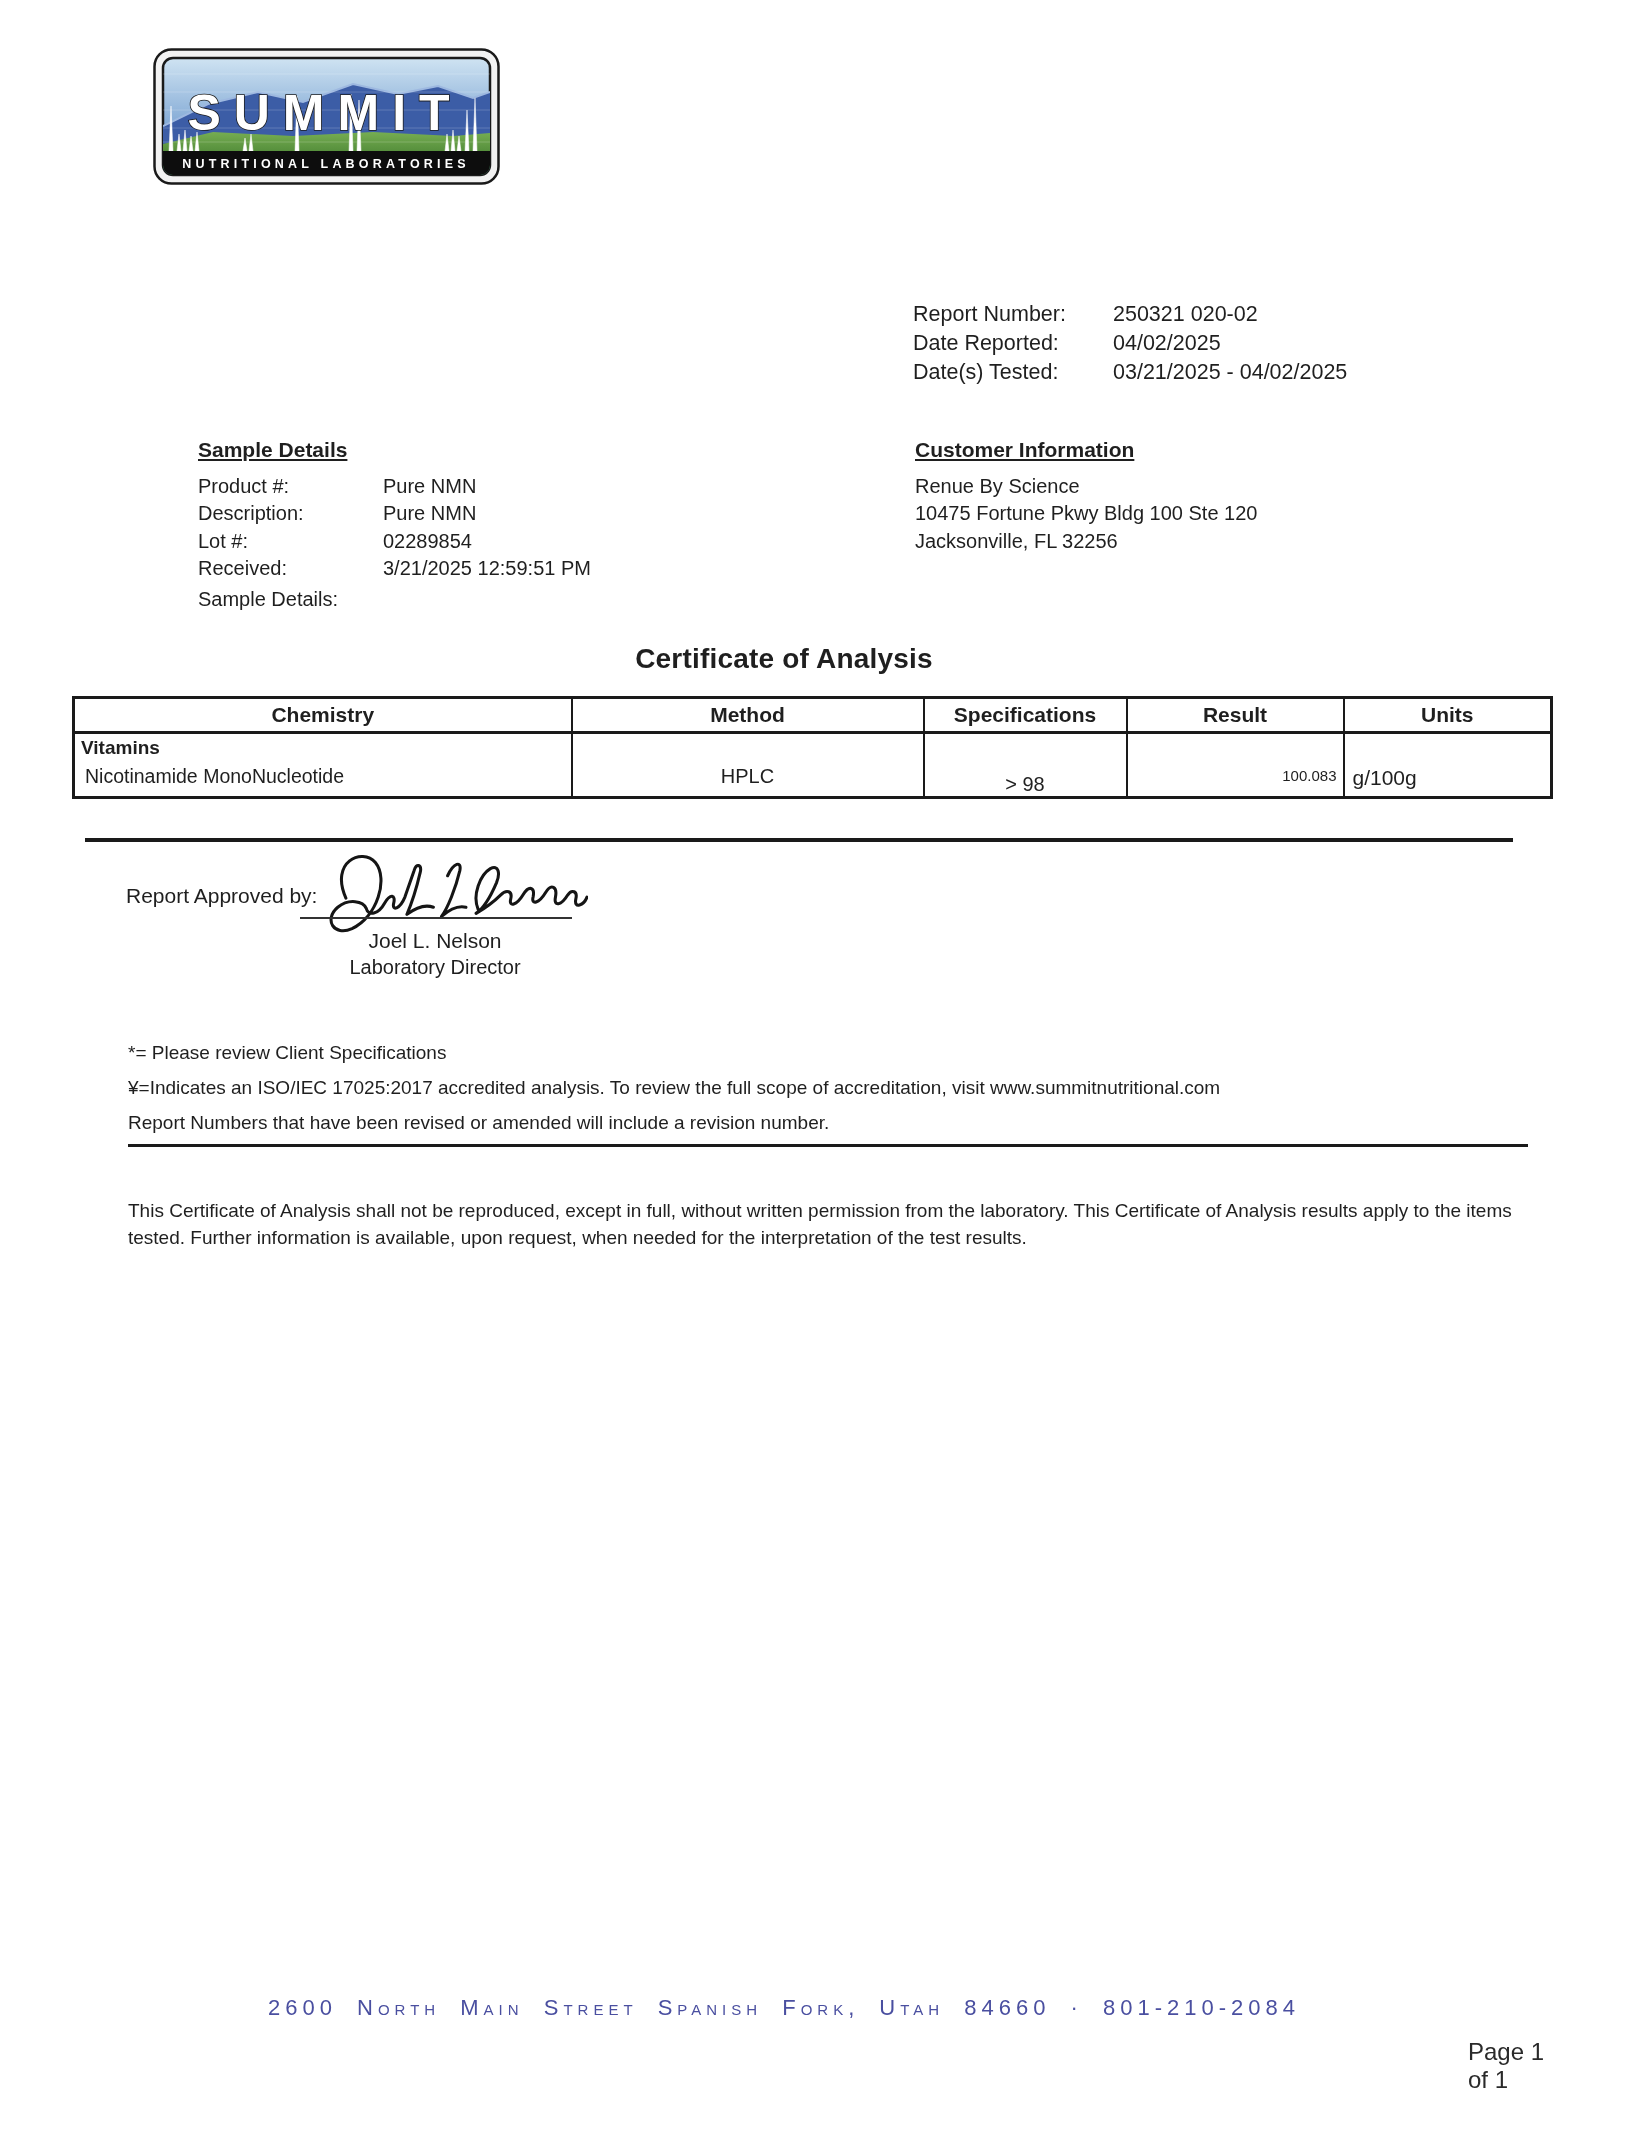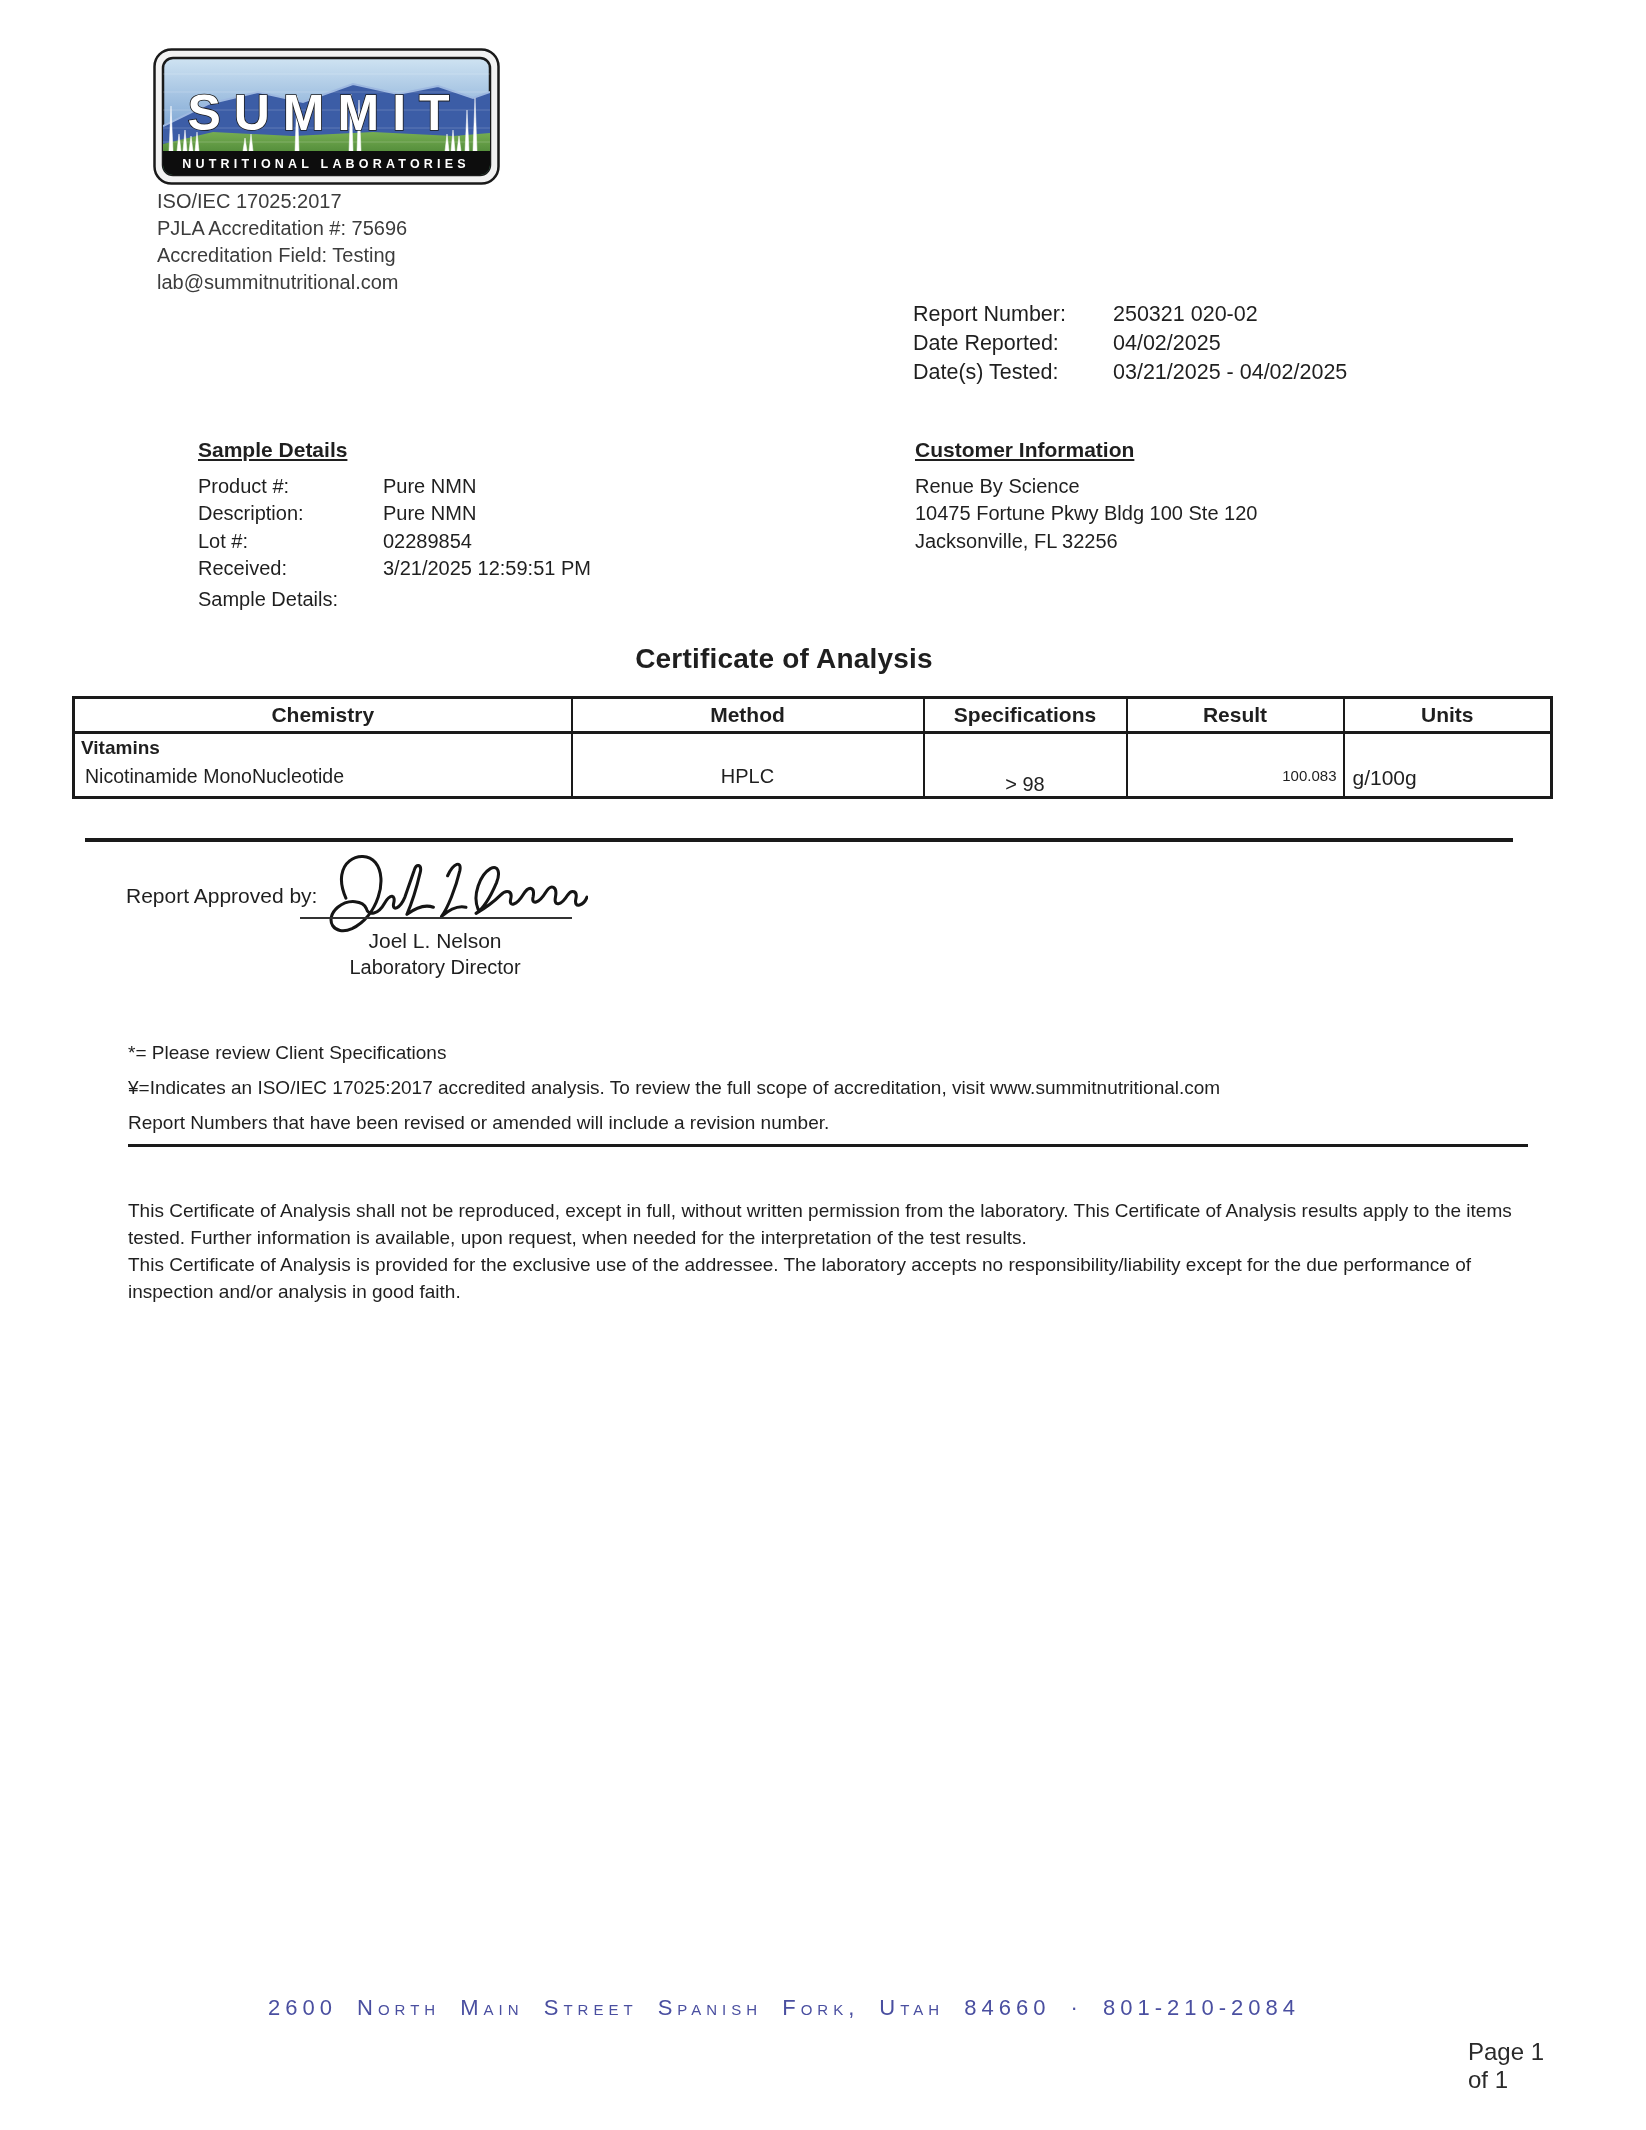--- a/index.html
+++ b/index.html
@@ -113,26 +113,20 @@
             <polygon points="312,103 314,62 316,103"></polygon>
           <polygon points="320,103 322,50 324,103"></polygon>
         </g>
         <text x="172" y="82" text-anchor="middle" font-family="Liberation Sans, sans-serif" font-size="50" font-weight="bold" letter-spacing="13" fill="#ffffff" stroke="#1a1a1a" stroke-width="1.6" paint-order="stroke">SUMMIT</text>
         <rect x="10" y="103" width="327" height="24" fill="#0d0d0d"></rect>
         <text x="173" y="120" text-anchor="middle" font-family="Liberation Sans, sans-serif" font-size="12.5" font-weight="bold" letter-spacing="4.2" fill="#ffffff">NUTRITIONAL LABORATORIES</text>
       </g>
     </svg>
   </div>
 
-  <div class="accred">
-    <div>ISO/IEC 17025:2017</div>
-    <div>PJLA Accreditation #: 75696</div>
-    <div>Accreditation Field: Testing</div>
-    <div>lab@summitnutritional.com</div>
-  </div>
 
   <div class="report-info">
     <div class="row">
       <span class="lbl">Report Number:</span>
       <span>250321 020-02</span>
     </div>
     <div class="row">
       <span class="lbl">Date Reported:</span>
       <span>04/02/2025</span>
     </div>
@@ -233,19 +227,18 @@
   <div class="footnotes">
     <div>*= Please review Client Specifications</div>
     <div>¥=Indicates an ISO/IEC 17025:2017 accredited analysis. To review the full scope of accreditation, visit www.summitnutritional.com</div>
     <div>Report Numbers that have been revised or amended will include a revision number.</div>
   </div>
 
   <div class="rule-2"></div>
 
   <div class="disclaimer">
     <p>This Certificate of Analysis shall not be reproduced, except in full, without written permission from the laboratory. This Certificate of Analysis results apply to the items tested. Further information is available, upon request, when needed for the interpretation of the test results.</p>
-    <p>This Certificate of Analysis is provided for the exclusive use of the addressee. The laboratory accepts no responsibility/liability except for the due performance of inspection and/or analysis in good faith.</p>
   </div>
 
   <div class="footer-address">2600 North Main Street   Spanish Fork, Utah   84660 · 801-210-2084</div>
   <div class="page-num">Page 1 of 1</div>
 
 </div>
 
 </body></html>

